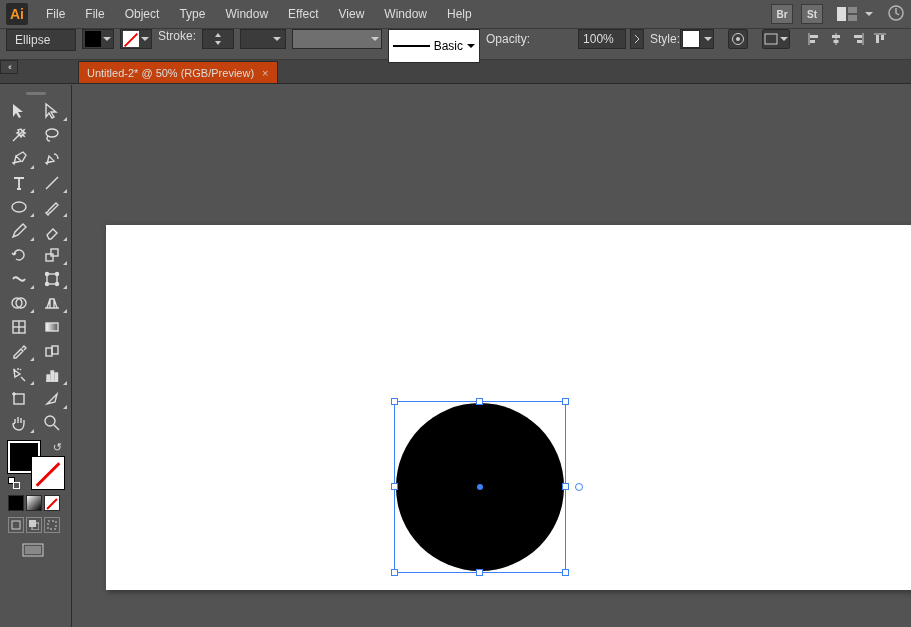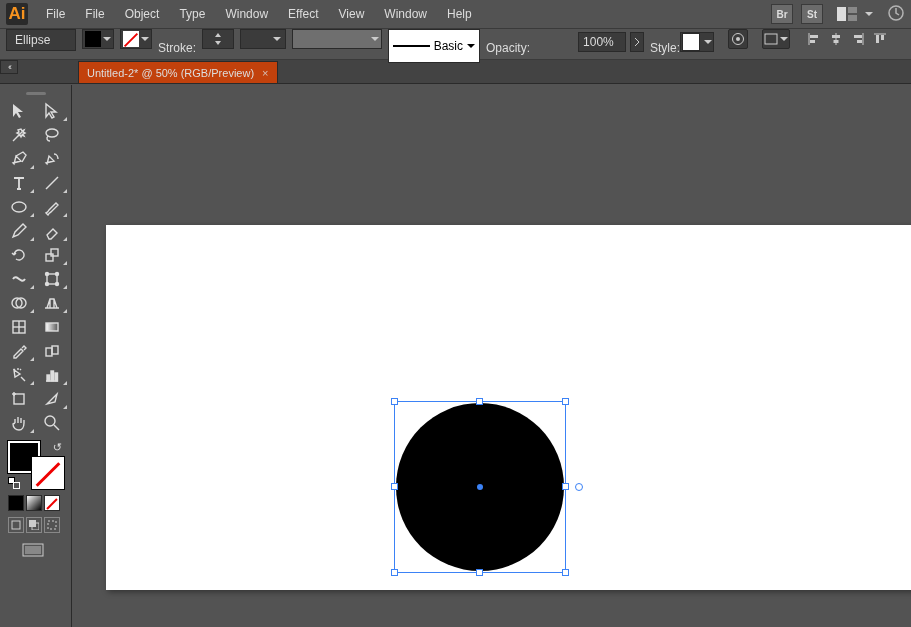--- a/index.html
+++ b/index.html
@@ -1,36 +1,36 @@
 <!DOCTYPE html>
 <html><head>
 <meta charset="utf-8">
 <style>
   * { box-sizing: border-box; margin: 0; padding: 0; font-family: "Segoe UI", Tahoma, sans-serif; }
   body { background: #535353; color: #ddd; font-size: 12px; width: 911px; height: 627px; overflow: hidden; position: relative; }
 
   
   .menubar { height: 28px; background: #535353; display: flex; align-items: center; padding: 0 6px; gap: 4px; }
-  .app-logo { width: 22px; height: 22px; background: #2a2a2a; color: #f7931e; font-weight: bold; font-size: 17px; display:flex;align-items:center;justify-content:center; border-radius:2px; margin-right:6px;}
+  .app-logo { width: 22px; height: 22px; background: #2a2a2a; color: #f7931e; font-weight: bold; font-size: 14px; display:flex;align-items:center;justify-content:center; border-radius:2px; margin-right:6px;}
   .menu-item { padding: 4px 8px; cursor: default; }
   .menubar .spacer { flex: 1; }
   .top-btn { width: 22px; height: 20px; background: #6b6b6b; display:flex;align-items:center;justify-content:center; color:#ddd; font-size:10px; font-weight:bold; margin-left:4px; border:1px solid #3a3a3a;}
   .layout-pick { width:24px;height:18px;display:flex;align-items:center;justify-content:center;margin-left:8px;}
   .layout-pick svg{width:20px;height:14px;}
   .mic-icon { margin-left:10px; opacity:.8;}
 
   
   .optionsbar { height: 32px; background: #535353; border-top:1px solid #3a3a3a; border-bottom:1px solid #3a3a3a; display:flex; align-items:flex-start; padding: 0 6px; gap:6px; }
   .shape-label { background:#3b3b3b; border:1px solid #2a2a2a; height:22px; padding:0 22px 0 8px; display:flex;align-items:center; min-width:70px; position:relative;}
   .swatch-box { width:32px; height:20px; border:1px solid #2a2a2a; display:flex; align-items:center; justify-content:flex-end; padding-right:2px; background:#3b3b3b;}
   .swatch-fill { width:16px;height:16px;background:#000; margin-right:auto; margin-left:2px;}
   .swatch-none { width:16px;height:16px;background:#fff; margin-right:auto; margin-left:2px; position:relative;}
   .swatch-none::after{content:"";position:absolute;left:-1px;right:-1px;top:50%;border-top:2px solid #e00;transform:rotate(-45deg);}
   .caret { width:0;height:0;border-left:4px solid transparent;border-right:4px solid transparent;border-top:4px solid #ccc; display:inline-block;}
-  .opt-label { color:#ddd;margin-top:12px; }
+  .opt-label { color:#ddd; }
   .stroke-weight { width:32px;height:20px;border:1px solid #2a2a2a;background:#3b3b3b;display:flex;align-items:center;justify-content:center;}
   .dropdown { height:20px;border:1px solid #2a2a2a;background:#3b3b3b;display:flex;align-items:center;padding:0 4px;gap:4px;}
   .var-stroke { width:90px;height:20px;border:1px solid #2a2a2a;background:#6f6f6f;display:flex;align-items:center;justify-content:flex-end;padding-right:2px;}
   .brush-box { width:92px;height:20px;border:1px solid #2a2a2a;background:#fff;color:#000;display:flex;align-items:center;padding:16px 4px; gap:4px;}
   .brush-line { flex:1;height:2px;background:#000;}
   .opacity-box { display:flex;align-items:center;gap:4px;}
   .opacity-field { height:20px;border:1px solid #2a2a2a;background:#3b3b3b;padding:0 4px;display:flex;align-items:center; width:48px; justify-content:space-between;margin-left:44px;}
   .nav-arrow { width:14px;height:20px;border:1px solid #2a2a2a;background:#3b3b3b;display:flex;align-items:center;justify-content:center;}
   .style-box { display:flex;align-items:center;gap:0;}
   .style-swatch{width:18px;height:18px;border:1px solid #2a2a2a;background:#fff;}

